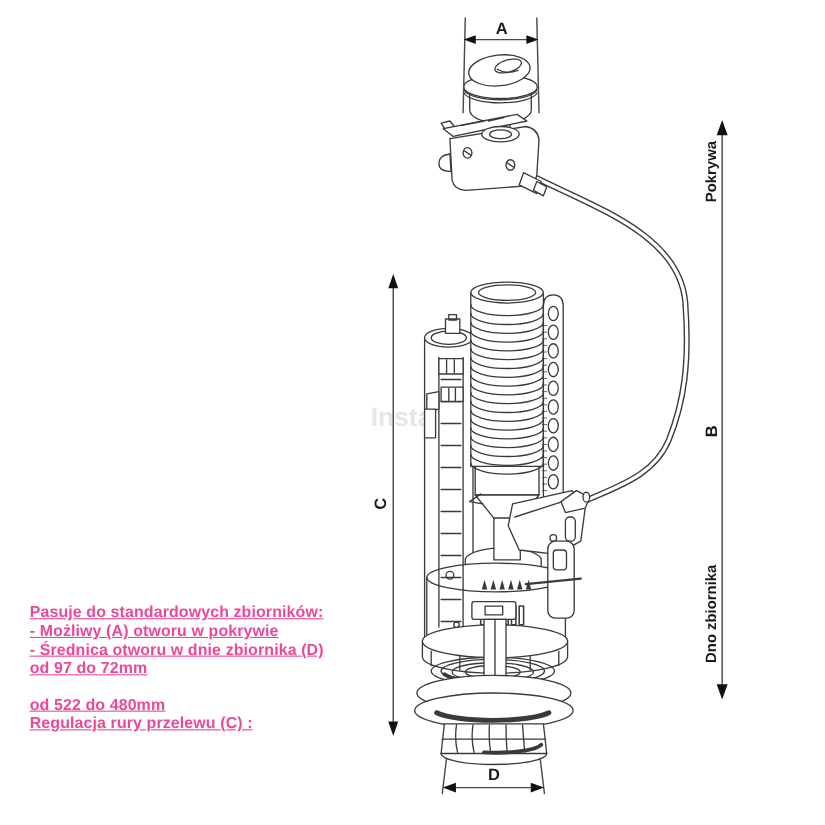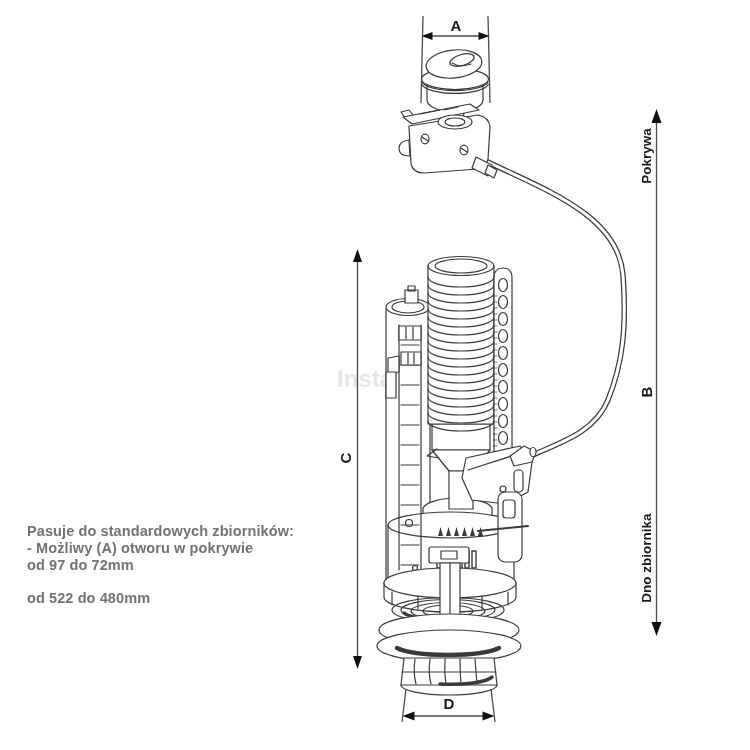--- a/index.html
+++ b/index.html
@@ -8,22 +8,22 @@
   svg{position:absolute;left:0;top:0;}
   .ln{stroke:#3a3a3a;stroke-width:1.2;fill:none;stroke-linecap:round;stroke-linejoin:round;}
   .lnw{stroke:#3a3a3a;stroke-width:1.2;fill:#ffffff;stroke-linejoin:round;}
   .thick{stroke:#3a3a3a;fill:none;stroke-linecap:round;}
   .dk{fill:#3a3a3a;stroke:none;}
   .dim{stroke:#4a4a4a;stroke-width:1.3;fill:none;}
   .dimhead{fill:#111;stroke:none;}
   .dimlabel{font:700 15px "Liberation Sans",sans-serif;fill:#1a1a1a;}
   .rotlabel{font:600 13.5px "Liberation Sans",sans-serif;fill:#1a1a1a;}
   .wm{font:600 24px "Liberation Sans",sans-serif;fill:#e6e6e6;}
-  .specs{position:absolute;left:27px;top:523px;color:#737373;
-         font:700 14.5px/17px "Liberation Sans",sans-serif;letter-spacing:.1px;}
+  .specs{position:absolute;left:27px;top:549px;color:#ec4899;
+         font:700 14.5px/17px "Liberation Sans",sans-serif;letter-spacing:.1px;text-decoration:underline;}
   .specs .gap{height:16px;}
 </style>
 </head>
 <body>
 
 <div class="canvas">
   <svg width="750" height="750" viewBox="0 0 750 750">
 
     <text class="wm" x="337" y="387">Insta</text>
 
@@ -216,17 +216,19 @@
       <path class="dim" d="M410,716 L487,716"></path>
       <path class="dimhead" d="M402.5,716 l12,-4.5 v9 Z"></path>
       <path class="dimhead" d="M494.5,716 l-12,-4.5 v9 Z"></path>
       <text class="dimlabel" x="449" y="709" text-anchor="middle">D</text>
     </g>
   </svg>
 
   <div class="specs">
     <div>Pasuje do standardowych zbiorników:</div>
     <div>- Możliwy (A) otworu w pokrywie</div>
+    <div>- Średnica otworu w dnie zbiornika (D)</div>
     <div>od 97 do 72mm</div>
     <div class="gap"></div>
     <div>od 522 do 480mm</div>
+    <div>Regulacja rury przelewu (C) :</div>
   </div>
 </div>
 
 </body></html>

